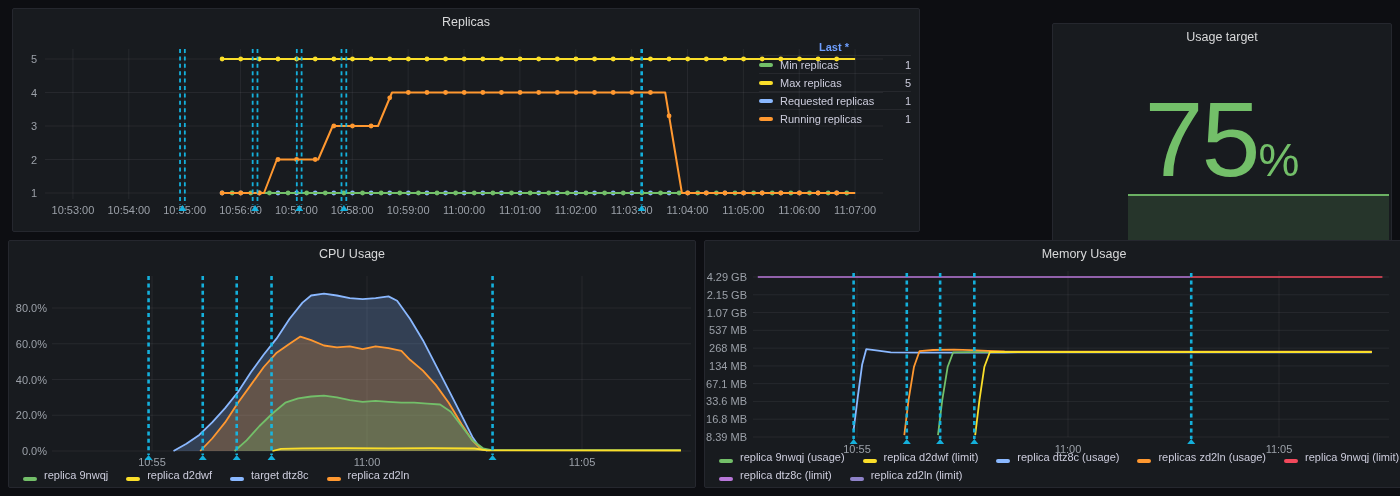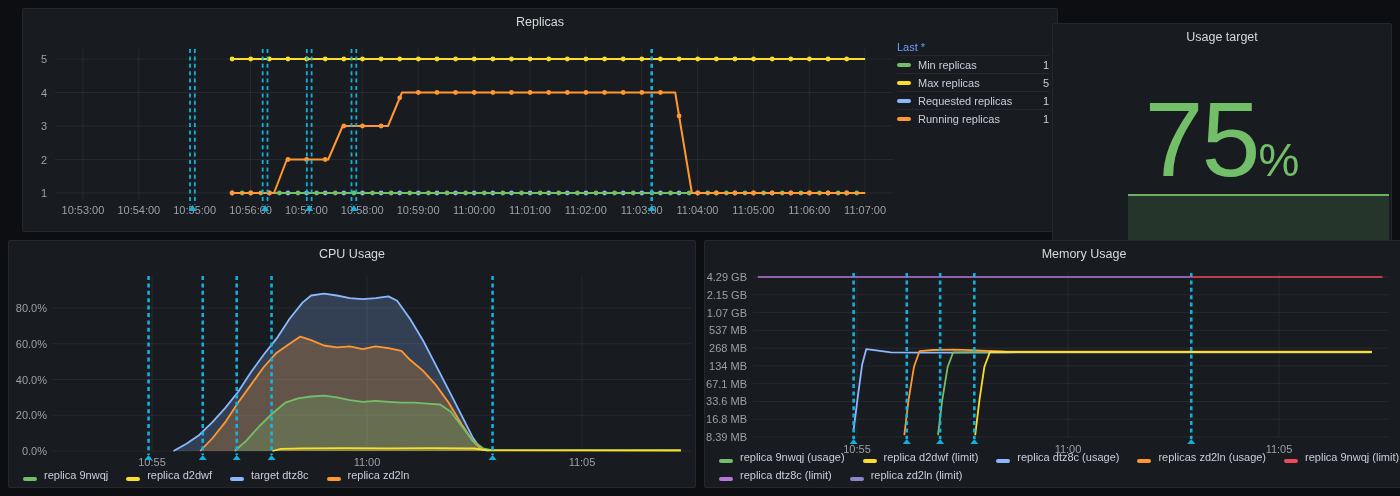--- a/index.html
+++ b/index.html
@@ -4,37 +4,37 @@
 <style>
   html,body{margin:0;padding:0}
   body{width:1400px;height:496px;background:#0d0e12;font-family:"Liberation Sans",sans-serif;position:relative;overflow:hidden}
   .panel{position:absolute;background:#181b1f;border:1px solid #25272e;border-radius:2px;box-sizing:border-box}
   .panel-title{height:26px;line-height:26px;text-align:center;color:#d8d9da;font-size:12.5px;font-weight:500;cursor:pointer;white-space:nowrap}
   .chart-svg{position:absolute;left:0;display:block}
   .tick{fill:#9ba0a8;font-size:11px}
   .xtick{text-anchor:middle}
   .ytick{text-anchor:end}
   .side-legend{position:absolute;top:32px;right:8px;width:152px;font-size:11px;color:#ccccdc}
-  .sl-header{text-align:left;color:#6e9fff;font-weight:400;padding:0 2px 2px 0}
+  .sl-header{text-align:center;color:#6e9fff;font-weight:700;padding:0 2px 2px 0}
   .sl-row{display:flex;align-items:center;height:17px;border-top:1px solid rgba(204,204,220,0.08);cursor:pointer}
   .swatch{display:inline-block;width:14px;height:4px;border-radius:2px;margin-right:7px;flex:none}
   .sl-label{flex:1;white-space:nowrap}
   .sl-value{text-align:right;color:#ccccdc}
   .h-legend{position:absolute;display:flex;gap:18px;font-size:11px;color:#ccccdc;align-items:center;white-space:nowrap}
   .h-item{display:flex;align-items:flex-end;cursor:pointer}
   .gauge-wrap{position:absolute;left:0;top:26px;right:0;bottom:0}
   .gauge-value{position:absolute;left:0;right:0;top:36px;text-align:center;color:#73BF69;font-weight:500}
   .gauge-num{font-size:106px;line-height:1;letter-spacing:-2px}
   .gauge-unit{font-size:46px;vertical-align:baseline}
   .gauge-bar{position:absolute;height:48px;bottom:2px;background:rgba(115,191,105,0.16);border-top:2px solid rgba(115,191,105,0.9)}
 </style>
 </head>
 <body>
 
-<div class="panel" style="left:22px;top:8px;width:1036px;height:224px">
+<div class="panel" style="left:12px;top:8px;width:908px;height:224px">
   <div class="panel-title">Replicas</div>
   <svg class="chart-svg" id="chart-replicas" style="top:28px" width="1034" height="194">
       <g>
         <line x1="32" x2="870" y1="156" y2="156" stroke="rgba(204,204,220,0.08)" stroke-width="1"></line>
         <line x1="32" x2="870" y1="122.5" y2="122.5" stroke="rgba(204,204,220,0.08)" stroke-width="1"></line>
         <line x1="32" x2="870" y1="89" y2="89" stroke="rgba(204,204,220,0.08)" stroke-width="1"></line>
         <line x1="32" x2="870" y1="55.5" y2="55.5" stroke="rgba(204,204,220,0.08)" stroke-width="1"></line>
         <line x1="32" x2="870" y1="22" y2="22" stroke="rgba(204,204,220,0.08)" stroke-width="1"></line>
         <line x1="59.935" x2="59.935" y1="12" y2="162" stroke="rgba(204,204,220,0.08)" stroke-width="1"></line>
         <line x1="115.80499999999999" x2="115.80499999999999" y1="12" y2="162" stroke="rgba(204,204,220,0.08)" stroke-width="1"></line>

